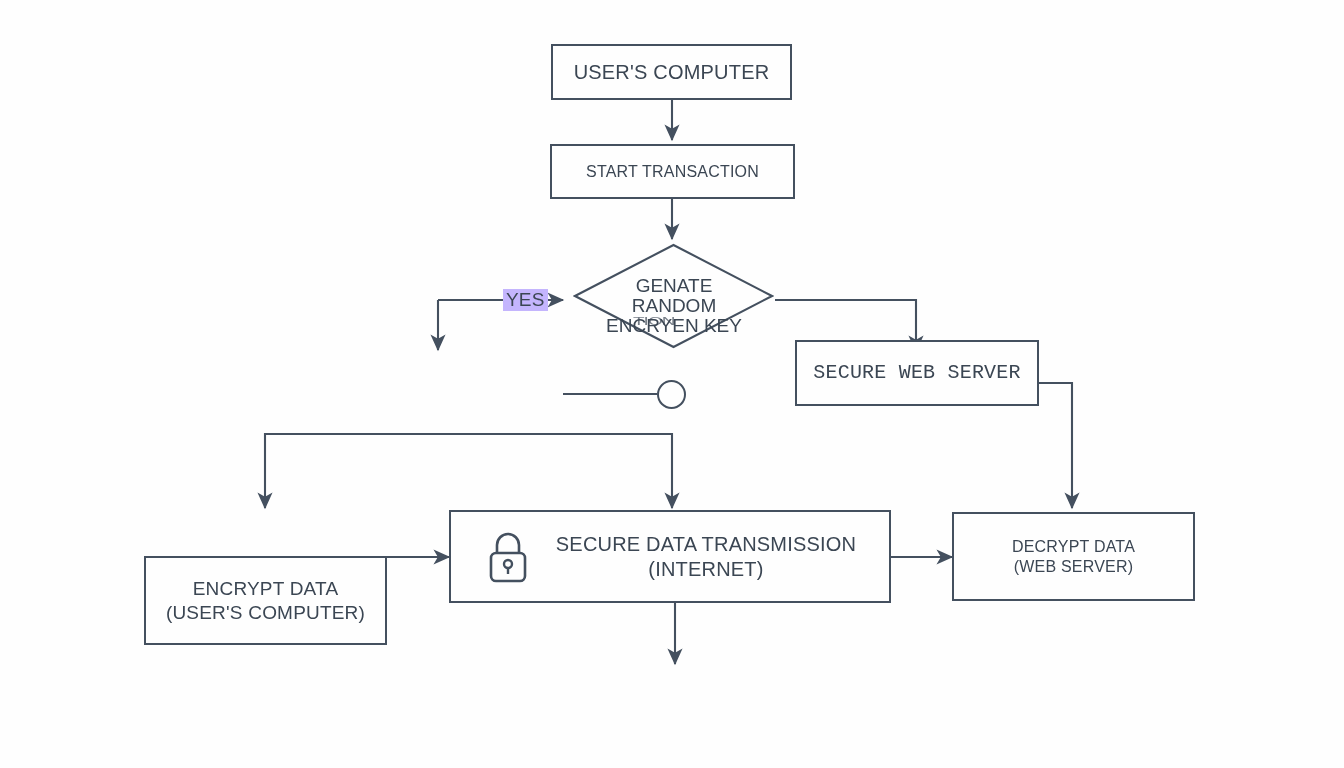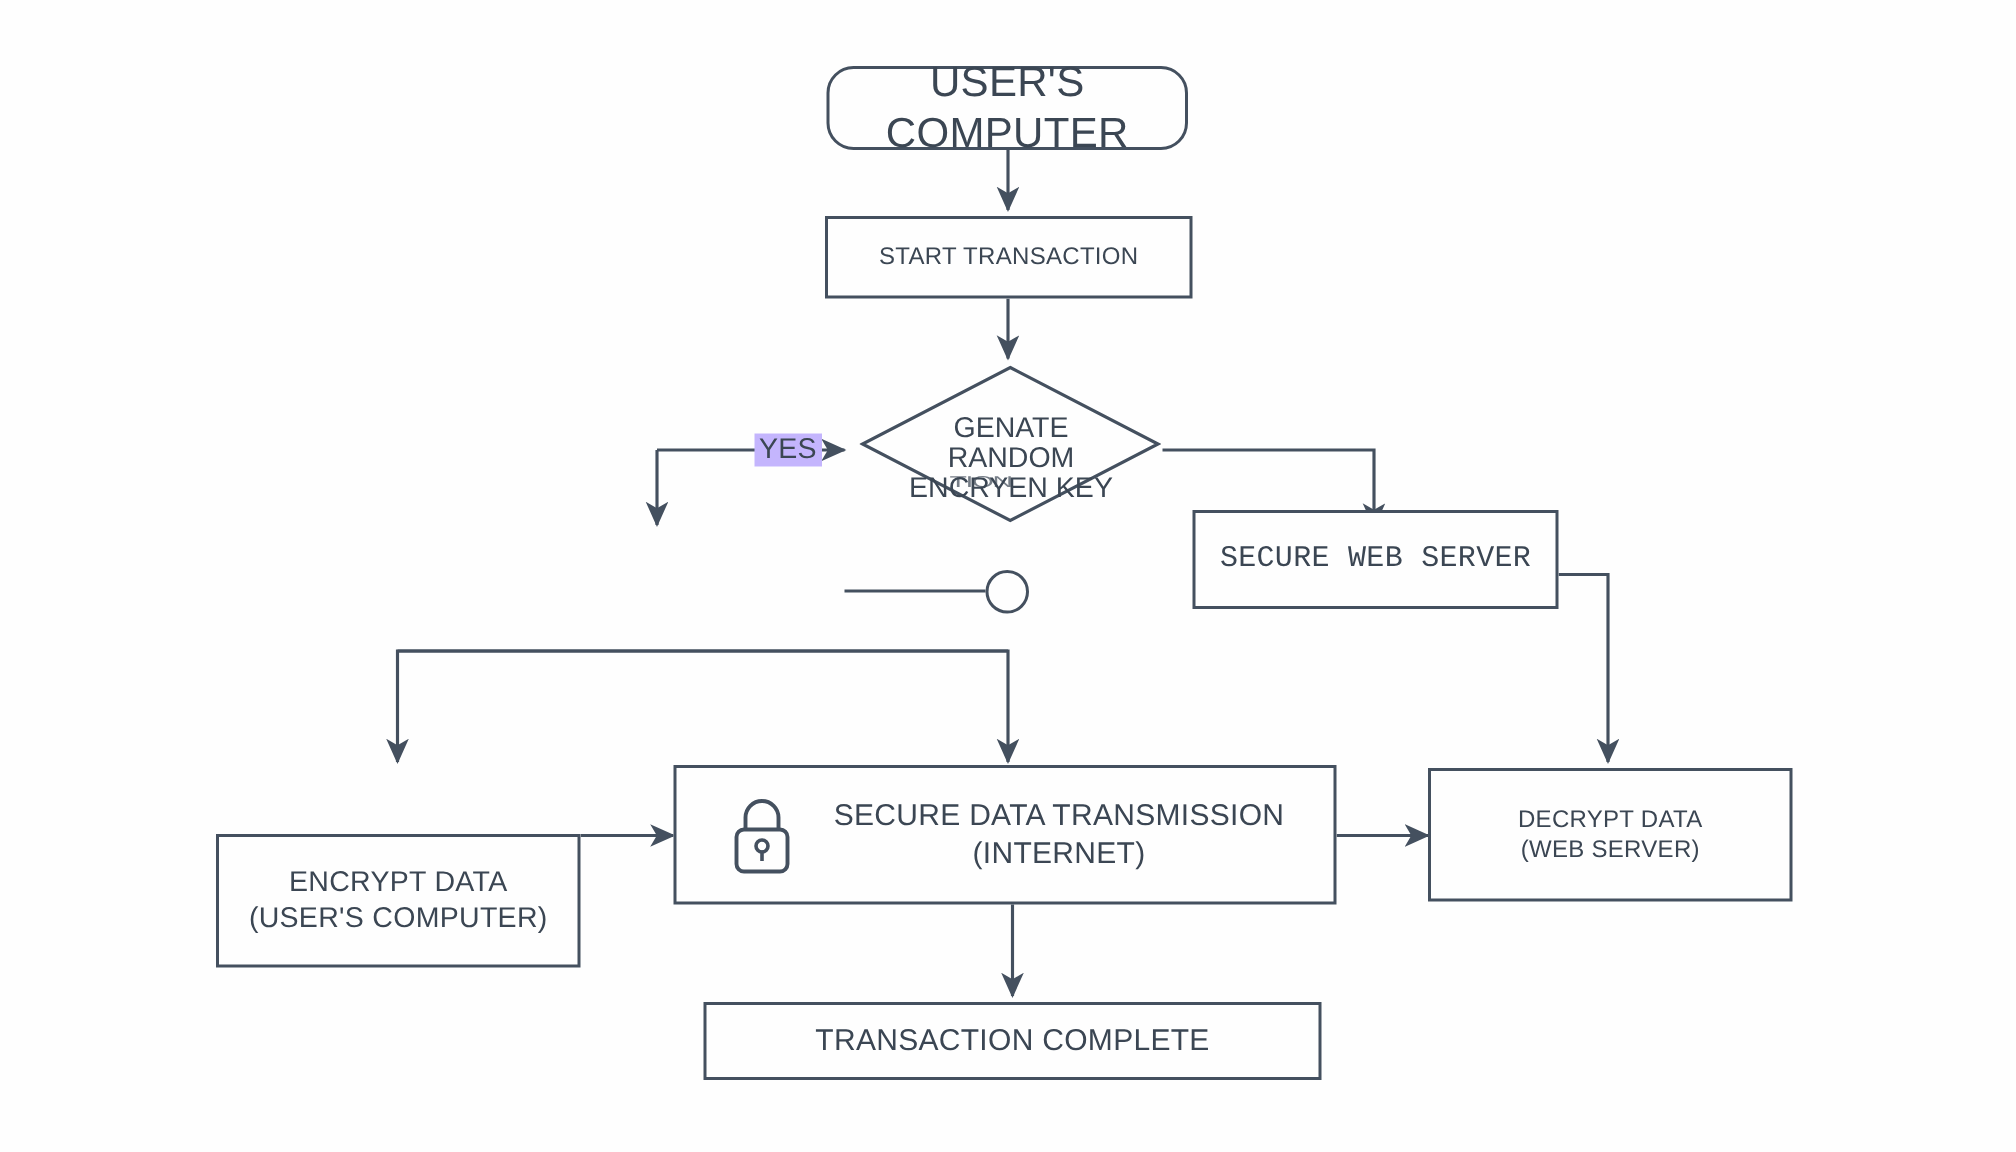--- a/index.html
+++ b/index.html
@@ -127,21 +127,21 @@
       <path d="M1039,383 L1072,383 L1072,508" marker-end="url(#arrow)"></path>
 
       <path d="M387,557 L449,557" marker-end="url(#arrow)"></path>
 
       <path d="M891,557 L952,557" marker-end="url(#arrow)"></path>
 
       <path d="M675,602 L675,664" marker-end="url(#arrow)"></path>
     </g>
   </svg>
 
-  <div class="node" style="left:551px; top:44px; width:241px; height:56px; font-size:28px;border-radius:18px;">
+  <div class="node" style="left:551px; top:44px; width:241px; height:56px; font-size:20px;">
     <span class="label">USER'S COMPUTER</span>
   </div>
 
   <div class="node" style="left:550px; top:144px; width:245px; height:55px; font-size:16px;align-items:center;">
     <span class="label">START TRANSACTION</span>
   </div>
 
   <div class="diamond" style="left:573px; top:243px; width:201px; height:106px;">
     <svg class="dshape" width="201" height="106" viewBox="0 0 201 106">
       <polygon points="100.5,2 199,53 100.5,104 2,53" fill="#fefefe" stroke="#44505f" stroke-width="2.1"></polygon>
@@ -177,17 +177,14 @@
     </svg>
     <span class="label">SECURE DATA TRANSMISSION
 (INTERNET)</span>
   </div>
 
   <div class="node" style="left:952px; top:512px; width:243px; height:89px; font-size:16px;">
     <span class="label">DECRYPT DATA
 (WEB SERVER)</span>
   </div>
 
-  <div class="node" style="left:469px; top:668px; width:412px; height:52px; font-size:20px;">
-    <span class="label">TRANSACTION COMPLETE</span>
-  </div>
 
 </div>
 
 </body></html>

